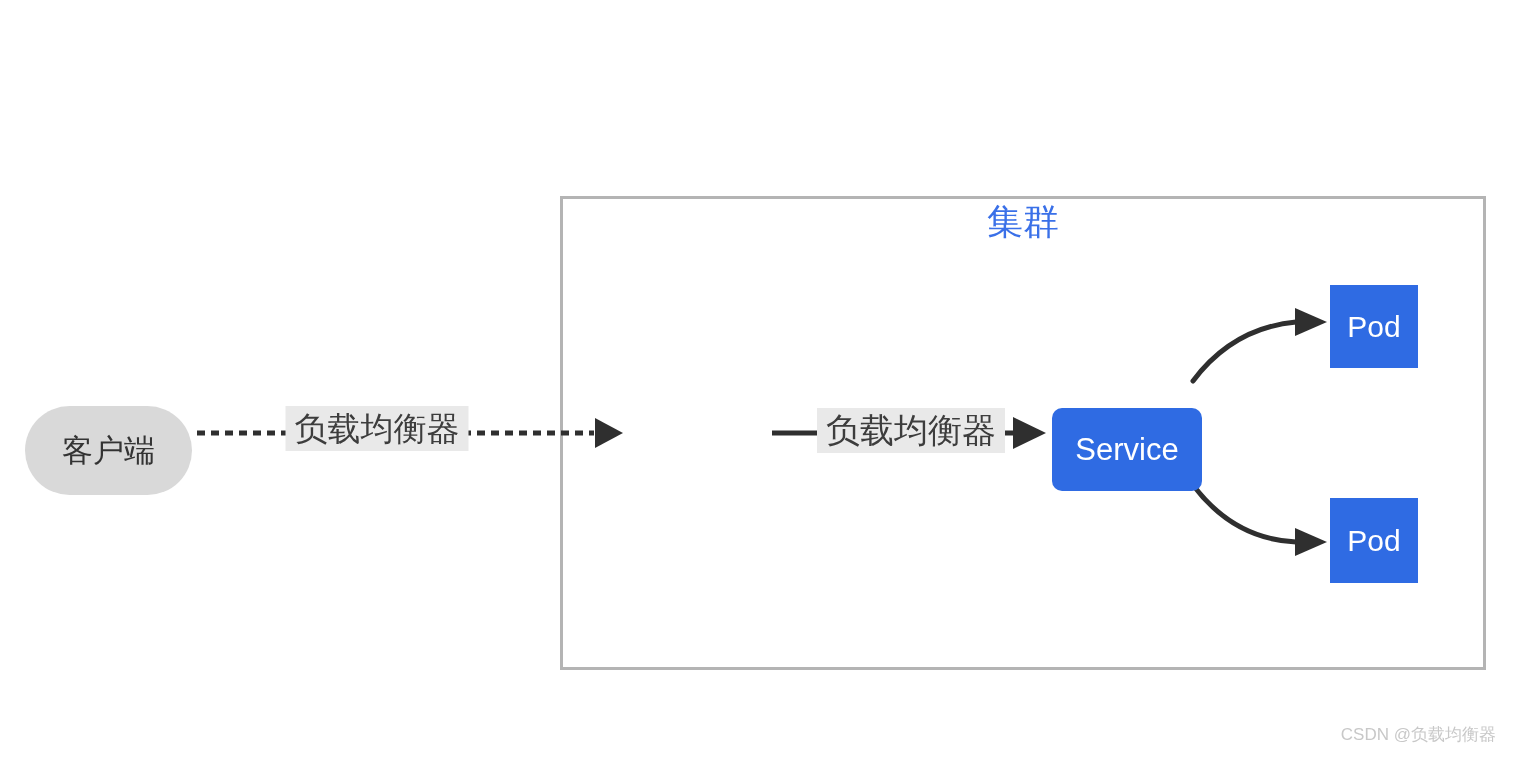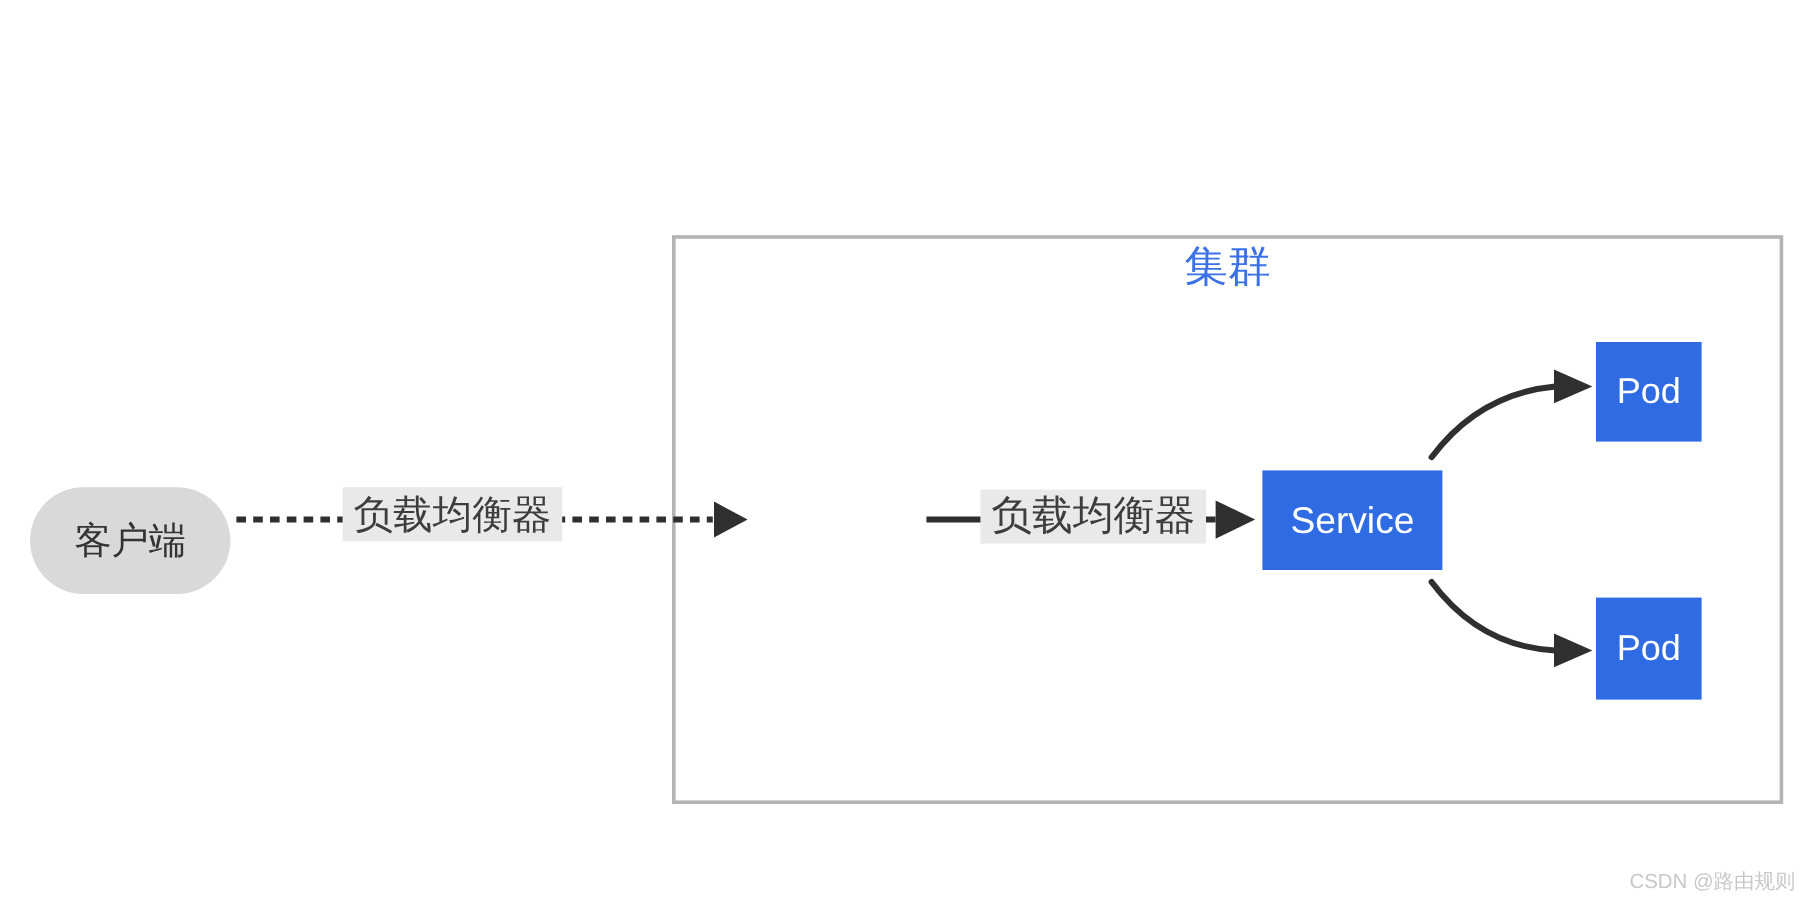--- a/index.html
+++ b/index.html
@@ -63,21 +63,21 @@
   .node {
     position: absolute;
     background: var(--node-blue, #2f6be3);
     color: var(--node-text, #ffffff);
     display: flex; align-items: center; justify-content: center;
     font-size: 31px;
     z-index: 3;
     white-space: nowrap;
   }
   .node-ingress { left: 625px; top: 390px; width: 145px; height: 78px; }
-  .node-service { left: 1052px; top: 392px; width: 150px; height: 83px; }
+  .node-service { left: 1052px; top: 408px; width: 150px; height: 83px; border-radius: 10px; }
   .node-pod-1   { left: 1330px; top: 285px; width: 88px;  height: 83px; font-size: 30px; }
   .node-pod-2   { left: 1330px; top: 498px; width: 88px;  height: 85px; font-size: 30px; }
 
   
   .edge-label {
     position: absolute;
     z-index: 2;
     font-size: 33px;
     color: var(--label-text, #3d3d3d);
     text-align: center;
@@ -144,15 +144,15 @@
 
   <div class="edge-label label-routing">
     <span class="hl">负载均衡器</span>
   </div>
 
   <div class="node node-service">Service</div>
 
   <div class="node node-pod-1">Pod</div>
   <div class="node node-pod-2">Pod</div>
 
-  <div class="watermark">CSDN @路由规则</div>
+  <div class="watermark">CSDN @负载均衡器</div>
 
 </div>
 
 </body></html>

